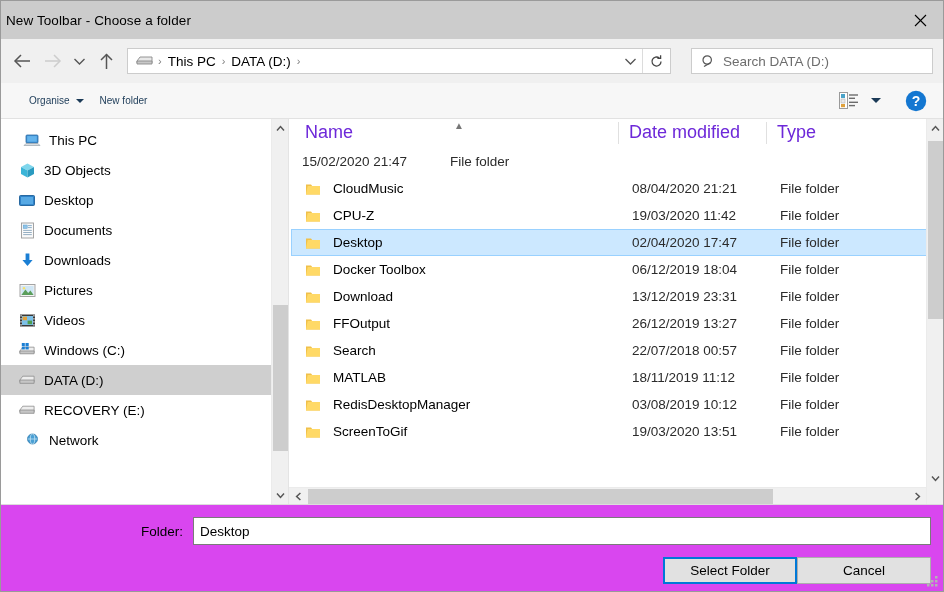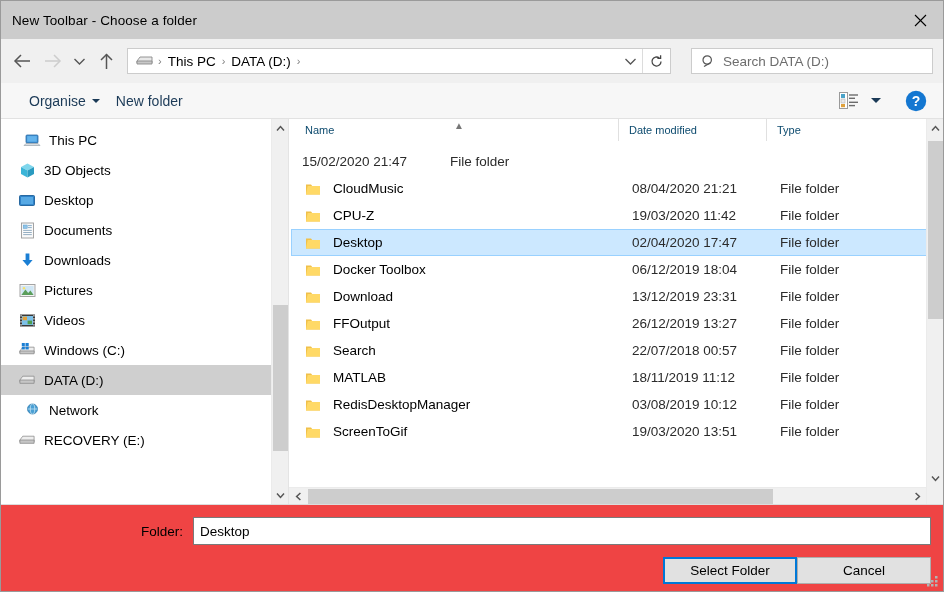--- a/index.html
+++ b/index.html
@@ -18,21 +18,21 @@
   }
 
   
   .titlebar {
     height: 38px; min-height: 38px;
     background: #cccccc;
     display: flex; align-items: center;
     position: relative;
   }
   .title-text {
-    margin-left: 11px;
+    margin-left: 5px;
     font-size: 13.5px;
     color: #000000;
     letter-spacing: .1px;
   }
   .close-btn {
     position: absolute; right: 0; top: 0;
     width: 46px; height: 38px;
     display: flex; align-items: center; justify-content: center;
     cursor: default;
   }
@@ -104,21 +104,21 @@
 
   
   .toolbar {
     height: 36px; min-height: 36px;
     background: #f7f7f7;
     border-bottom: 1px solid #e2e2e2;
     display: flex; align-items: center;
     padding: 0 8px 0 20px;
   }
   .tb-item {
-    font-size: 14px; color: #1b3a57;
+    font-size: 10px; color: #1b3a57;
     display: flex; align-items: center;
     padding: 4px 8px; cursor: default;
   }
   .tb-caret {
     margin-left: 6px;
     width: 0; height: 0;
     border-left: 4px solid transparent;
     border-right: 4px solid transparent;
     border-top: 4px solid #1b3a57;
   }
@@ -196,22 +196,22 @@
     min-width: 0;
     display: flex; flex-direction: column;
     border-left: 1px solid #e4e4e4;
   }
   .sortcaret {
     position: absolute; left: 165px; top: 2px;
     color: #767676; font-size: 10px; line-height: 10px;
   }
   .headerrow {
     height: 27px; min-height: 27px;
-    display: flex; align-items: flex-start;
-    font-size: 11px; color: #0c4a6e;
+    display: flex; align-items: center;
+    font-size: 18px; color: #6d28d9;
     position: relative;
   }
   .hcell {
     height: 22px;
     display: flex; align-items: center;
     padding-left: 10px;
     border-right: 1px solid #e0e0e0;
     cursor: default;
     overflow: hidden; white-space: nowrap;
     flex: 0 0 auto;
@@ -259,21 +259,21 @@
   .hs-thumb {
     position: absolute; top: 1px; height: 15px;
     left: 19px; width: 465px;
     background: #cdcdcd;
     cursor: default;
   }
 
   
   .footer {
     height: 86px; min-height: 86px;
-    background: #ef4444;
+    background: #d946ef;
     position: relative;
   }
   .folderrow {
     display: flex; align-items: center;
     padding: 12px 12px 0 140px;
   }
   .folder-label {
     font-size: 13.5px; color: #000;
     margin-right: 10px; white-space: nowrap;
   }
@@ -527,39 +527,39 @@
         <div class="tree-item selected">
           <span class="tree-ico">
             <svg width="19" height="14" viewBox="0 0 19 14">
               <path d="M2 7 L5 3 L17 3 L17 9 L2 9 Z" fill="#eeeeee" stroke="#8a8a8a" stroke-width=".8"></path>
               <path d="M2 7 L17 7 L17 10.5 L2 10.5 Z" fill="#c6c6c6" stroke="#8a8a8a" stroke-width=".8"></path>
             </svg>
           </span>
           <span>DATA (D:)</span>
         </div>
 
+        <div class="tree-item">
+          <span class="tree-ico">
+            <svg width="19" height="14" viewBox="0 0 19 14">
+              <path d="M2 7 L5 3 L17 3 L17 9 L2 9 Z" fill="#eeeeee" stroke="#8a8a8a" stroke-width=".8"></path>
+              <path d="M2 7 L17 7 L17 10.5 L2 10.5 Z" fill="#c6c6c6" stroke="#8a8a8a" stroke-width=".8"></path>
+            </svg>
+          </span>
+          <span>RECOVERY (E:)</span>
+        </div>
+
         <div class="tree-item root">
           <span class="tree-ico">
             <svg width="17" height="15" viewBox="0 0 17 15">
               <circle cx="8.5" cy="6" r="5" fill="#4a9fd4" stroke="#2d7aad" stroke-width=".8"></circle>
               <ellipse cx="8.5" cy="6" rx="2.2" ry="5" fill="none" stroke="#cfe9f7" stroke-width=".7"></ellipse>
               <line x1="3.5" y1="6" x2="13.5" y2="6" stroke="#cfe9f7" stroke-width=".7"></line>
             </svg>
           </span>
           <span>Network</span>
-        </div>
-
-        <div class="tree-item">
-          <span class="tree-ico">
-            <svg width="19" height="14" viewBox="0 0 19 14">
-              <path d="M2 7 L5 3 L17 3 L17 9 L2 9 Z" fill="#eeeeee" stroke="#8a8a8a" stroke-width=".8"></path>
-              <path d="M2 7 L17 7 L17 10.5 L2 10.5 Z" fill="#c6c6c6" stroke="#8a8a8a" stroke-width=".8"></path>
-            </svg>
-          </span>
-          <span>RECOVERY (E:)</span>
         </div>
 
       </div>
 
       <div class="vscroll">
         <div class="vs-arrow up">
           <svg width="9" height="7" viewBox="0 0 9 7">
             <path d="M1 5.4 L4.5 1.6 L8 5.4" fill="none" stroke="#555" stroke-width="1.5"></path>
           </svg>
         </div>

